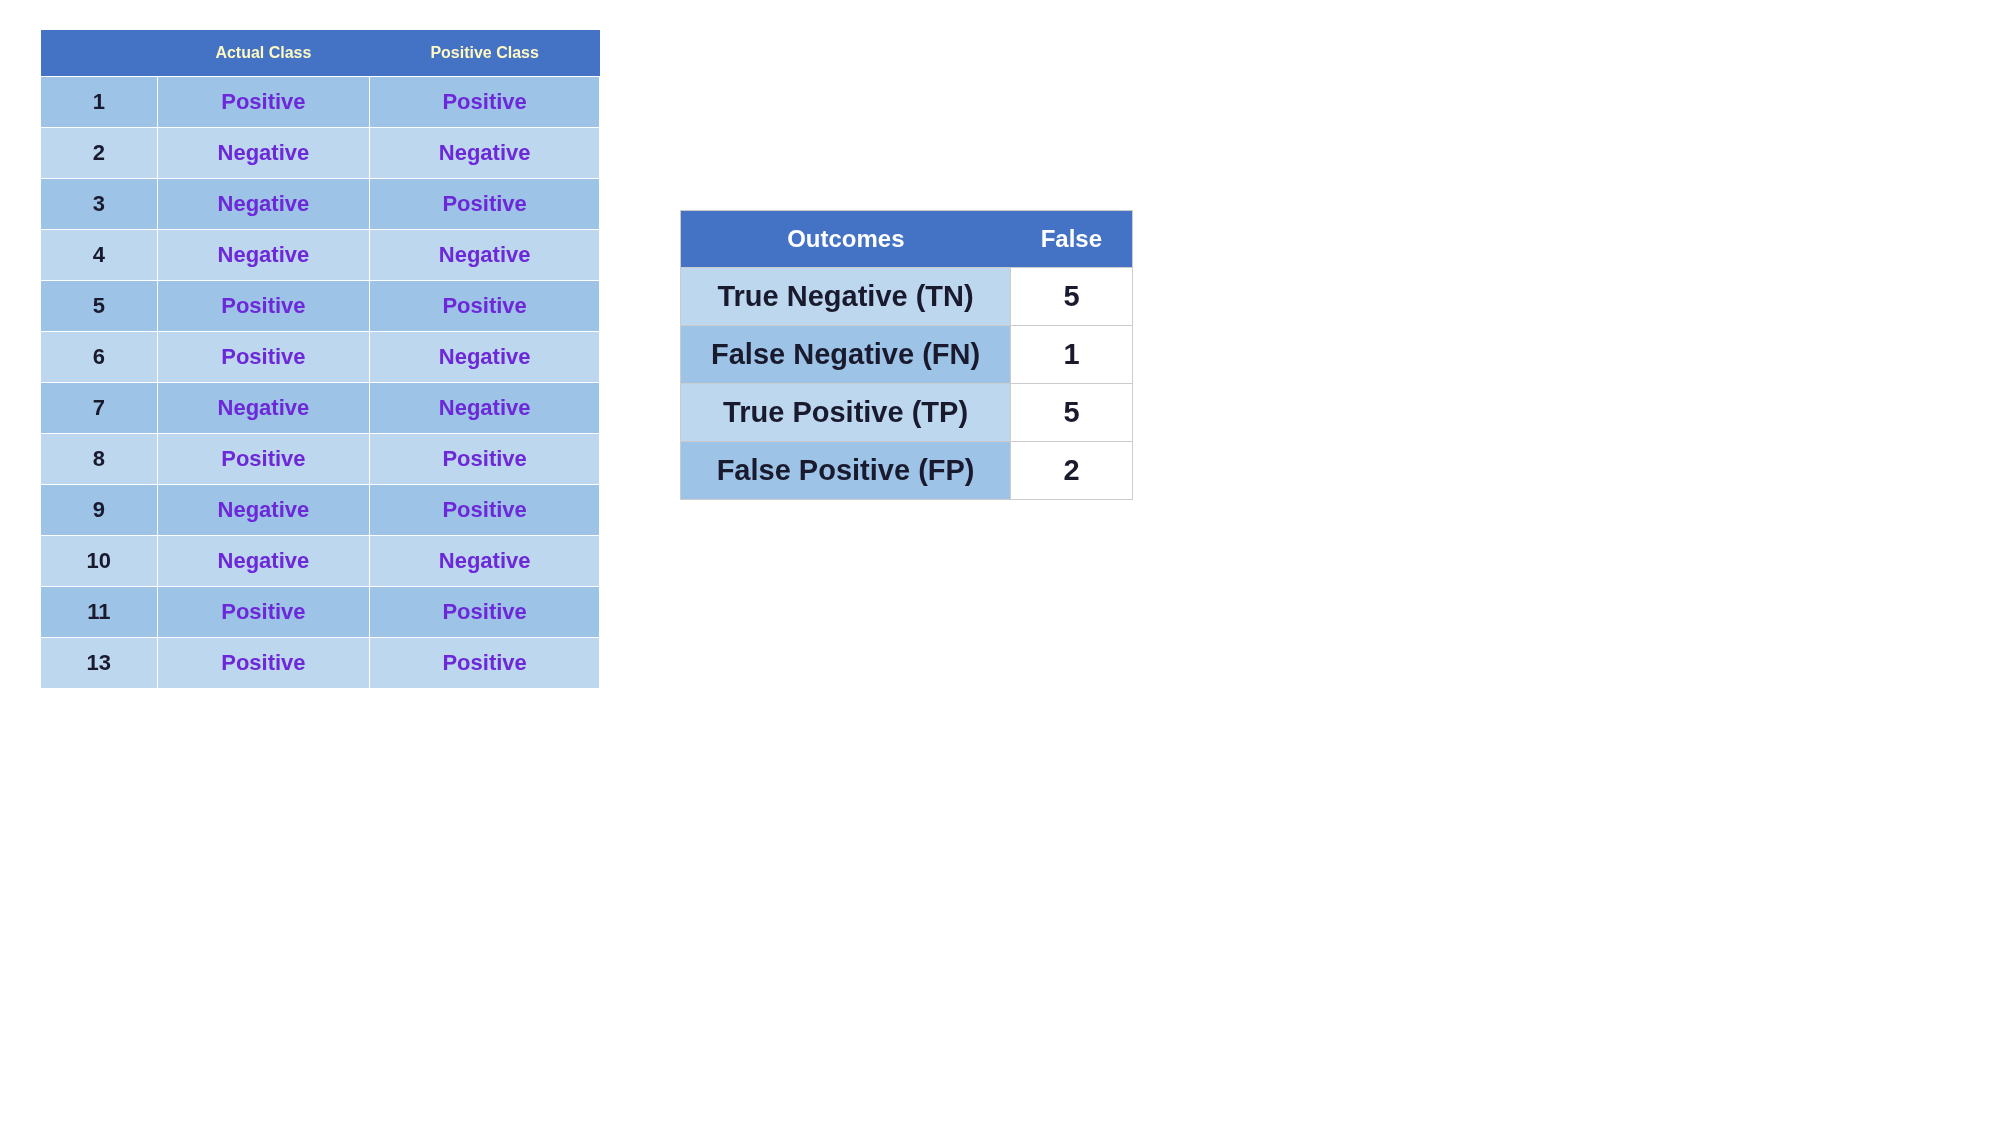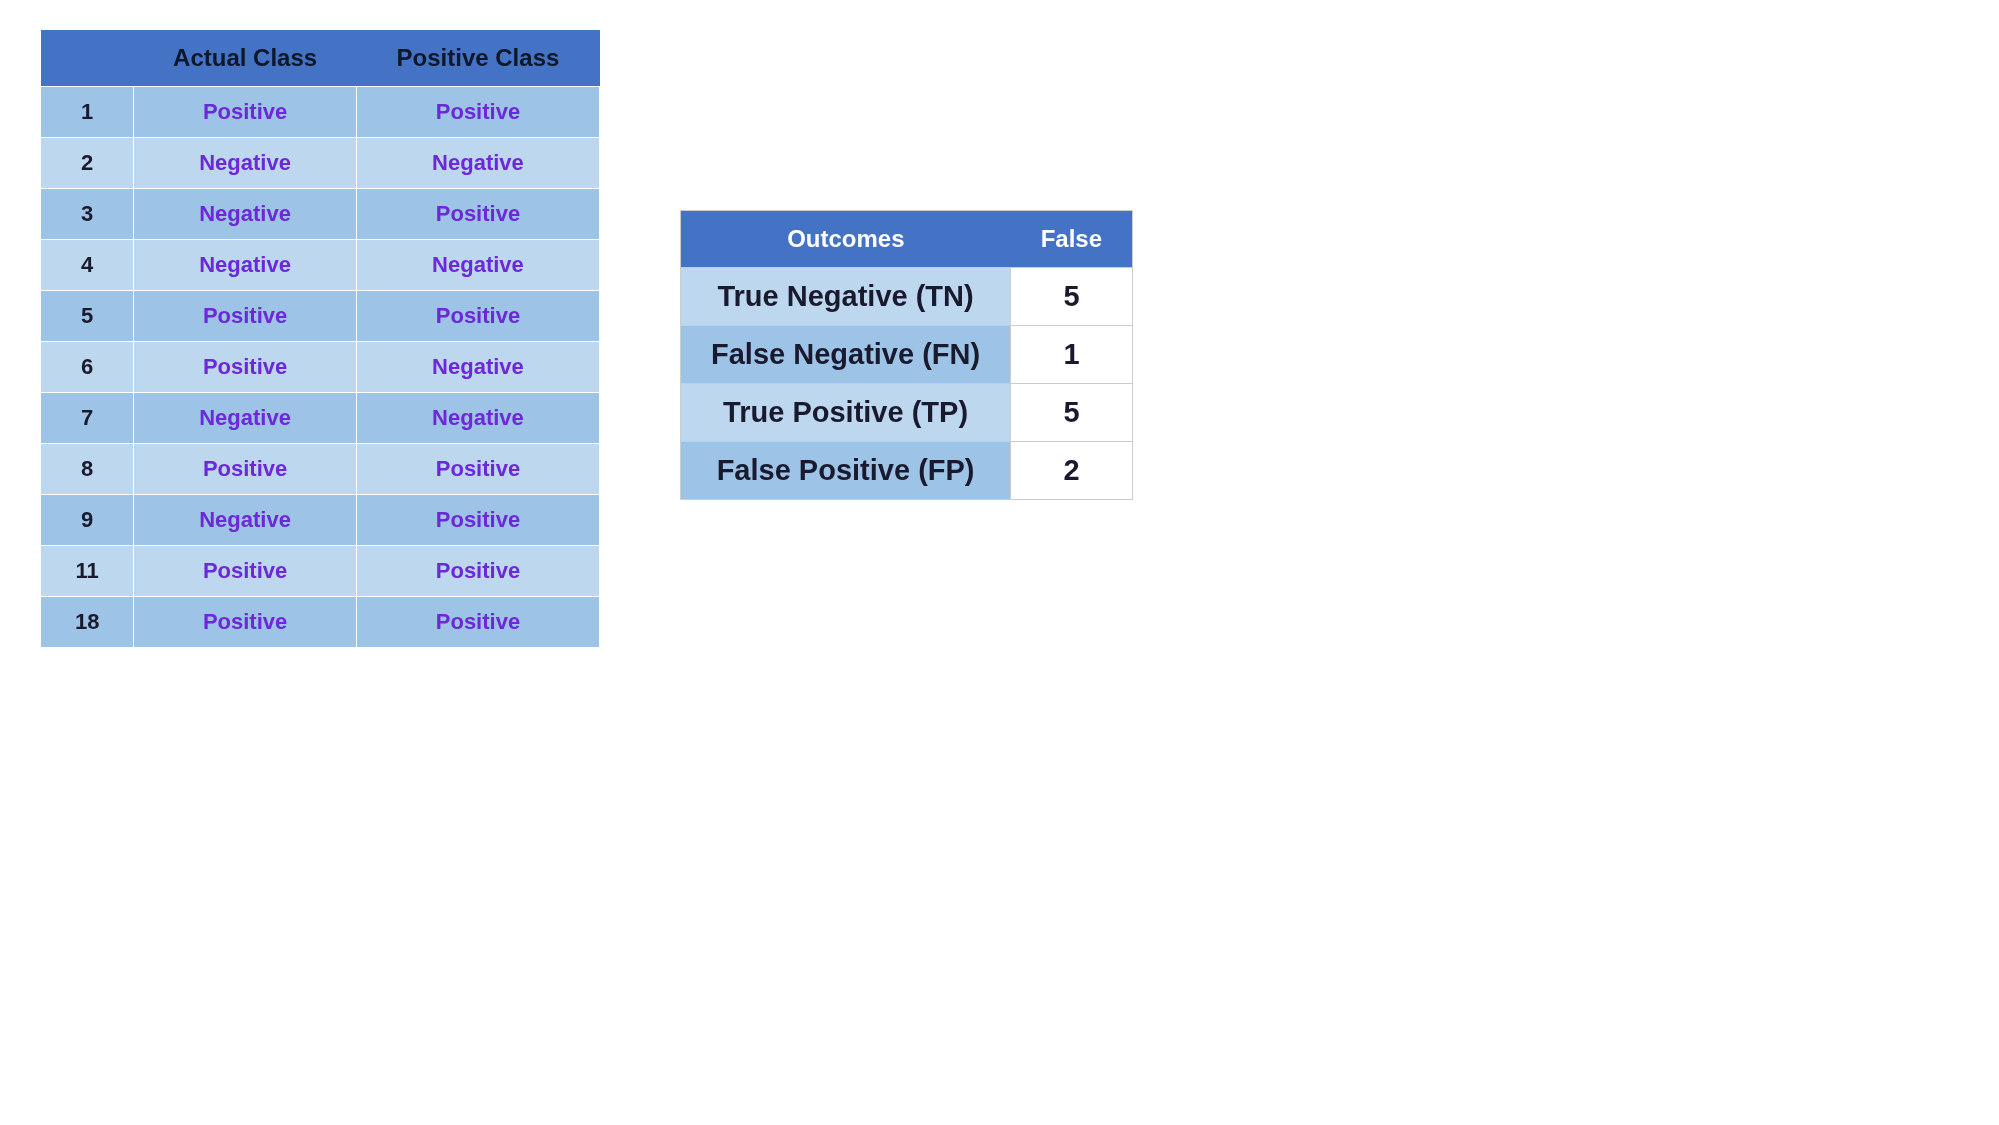--- a/index.html
+++ b/index.html
@@ -29,24 +29,24 @@
       font-weight: bold;
     }
 
     
     .main-table {
       min-width: 560px;
     }
 
     .main-table th {
       background-color: #4472C4;
-      color: #0f172a;
+      color: #fef9c3;
       text-align: center;
       padding: 14px 30px;
-      font-size: 24px;
+      font-size: 16px;
       font-weight: bold;
     }
 
     .main-table td {
       text-align: center;
       padding: 12px 30px;
       font-size: 22px;
       font-weight: bold;
       color: #6d28d9;
       border: 1px solid #ffffff;
@@ -157,26 +157,31 @@
           <td>8</td>
           <td>Positive</td>
           <td>Positive</td>
         </tr>
         <tr>
           <td>9</td>
           <td>Negative</td>
           <td>Positive</td>
         </tr>
         <tr>
+          <td>10</td>
+          <td>Negative</td>
+          <td>Negative</td>
+        </tr>
+        <tr>
           <td>11</td>
           <td>Positive</td>
           <td>Positive</td>
         </tr>
         <tr>
-          <td>18</td>
+          <td>13</td>
           <td>Positive</td>
           <td>Positive</td>
         </tr>
       </tbody>
   </table>
 </div>
 
 <div class="right-panel">
   <table class="outcomes-table">
     <thead>

